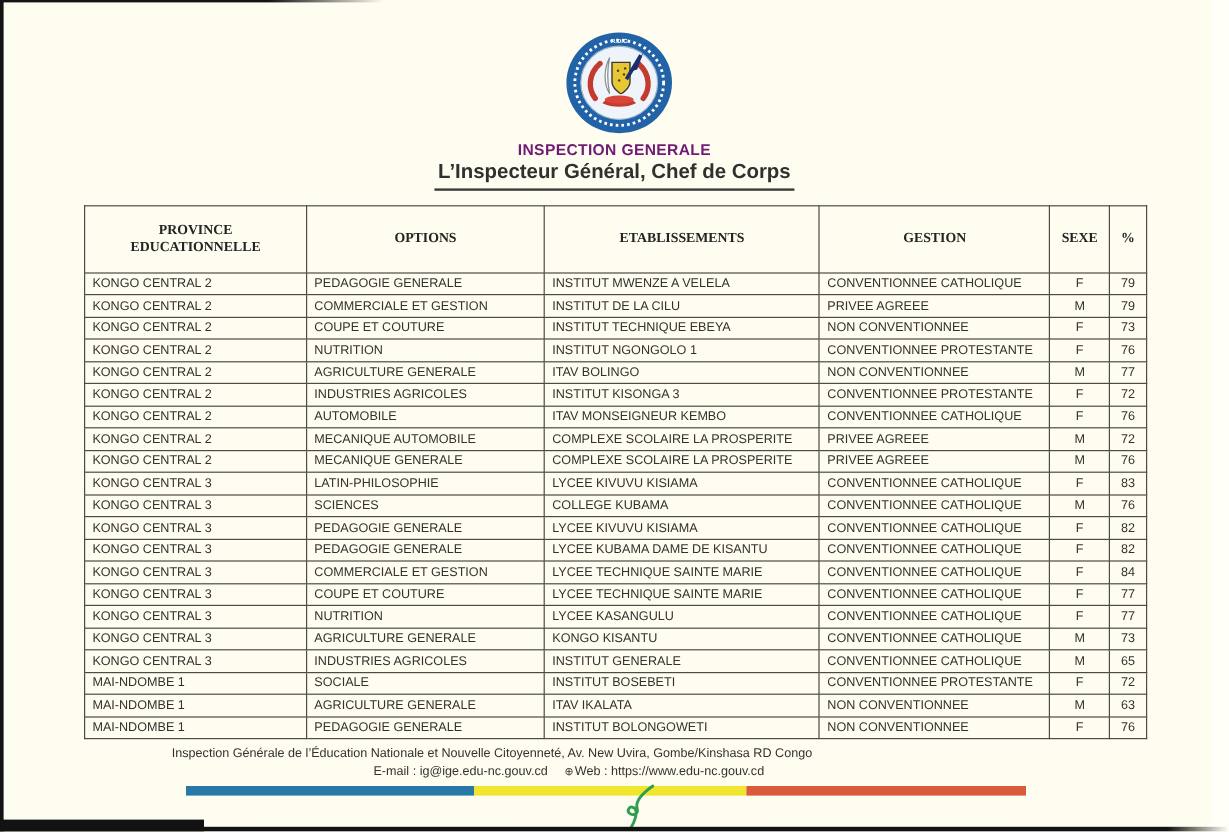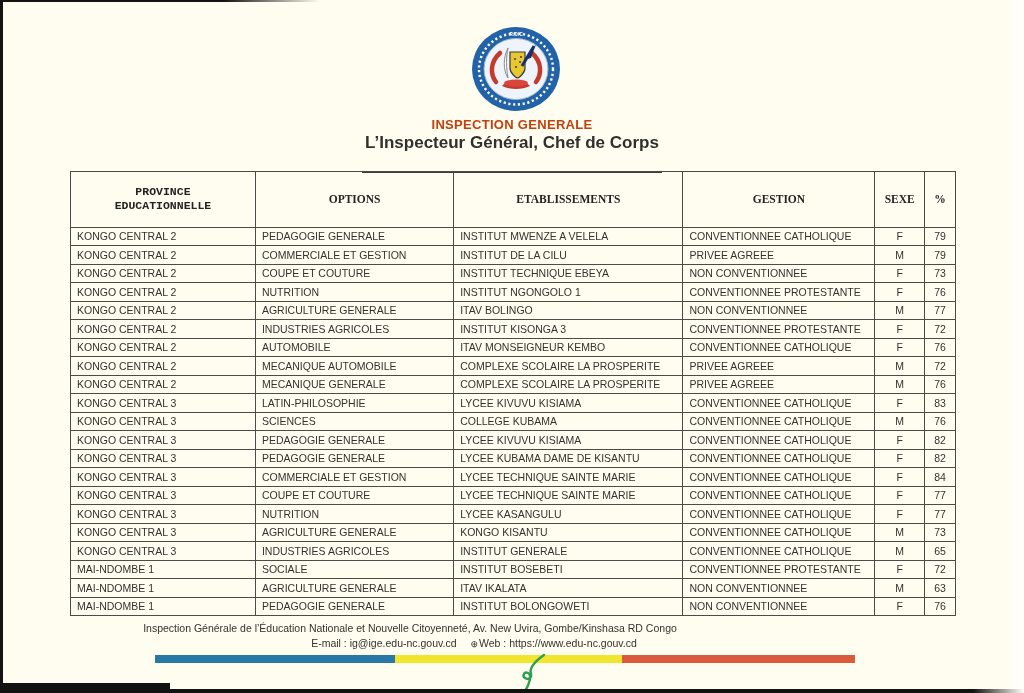--- a/index.html
+++ b/index.html
@@ -18,41 +18,41 @@
                  background:linear-gradient(to right,#141414 70%, rgba(20,20,20,0)); z-index:9; }
   .edge-bottom { position:absolute; left:0; top:689px; width:1024px; height:4px;
                  background:linear-gradient(to right,#121212 0%, #121212 95%, rgba(18,18,18,0) 100%); z-index:9; }
   .edge-bottom-left { position:absolute; left:0; top:683px; width:170px; height:10px; background:#121212; z-index:9; }
   .edge-right-light { position:absolute; right:0; top:0; width:14px; height:693px; background:rgba(255,255,255,.5); z-index:8; }
 
   
   .seal { position:absolute; left:470px; top:26px; width:92px; height:87px; }
   .title1 {
     position:absolute; left:0; top:117px; width:1024px;
-    text-align:center; font-size:13px; font-weight:bold; letter-spacing:.3px; color:#c2410c;
+    text-align:center; font-size:13px; font-weight:bold; letter-spacing:.3px; color:#701a75;
   }
   .title2-wrap { position:absolute; left:0; top:133px; width:1024px; text-align:center; }
   .title2 {
     display:inline-block; font-size:17px; font-weight:bold; color:#30302f;
-    border-bottom:2px solid #3c3c3a; padding:0 3px 18px 3px;
+    border-bottom:2px solid #3c3c3a; padding:0 3px 4px 3px;
   }
 
   
   .tbl-wrap { position:absolute; left:70px; top:171px; width:886px; }
   table.results {
     width:100%; border-collapse:collapse; table-layout:fixed;
     background:transparent;
   }
   table.results th, table.results td { border:1px solid #4c4b47; }
   table.results th {
     font-family:"Liberation Serif", serif;
     font-size:11.5px; font-weight:bold; color:#242424;
     height:40px; text-align:center; vertical-align:middle; line-height:1.25;
   }
-  table.results th .wrapbox { max-width:150px; margin:12px auto;font-family:Liberation Mono, monospace; }
+  table.results th .wrapbox { max-width:150px; margin:12px auto; }
   table.results td {
     font-size:10.5px; color:#33322f;
     height:18.5px; vertical-align:middle;
     padding:0 2px 0 6px; line-height:1;
     white-space:nowrap; overflow:hidden;
   }
   table.results td.c4, table.results td.c5 { text-align:center; padding:0; }
 
   
   .footer1 {

